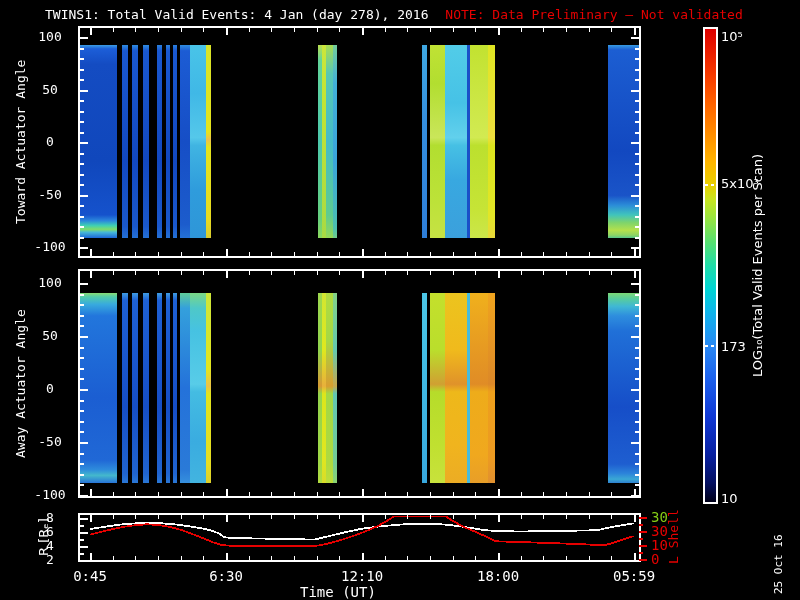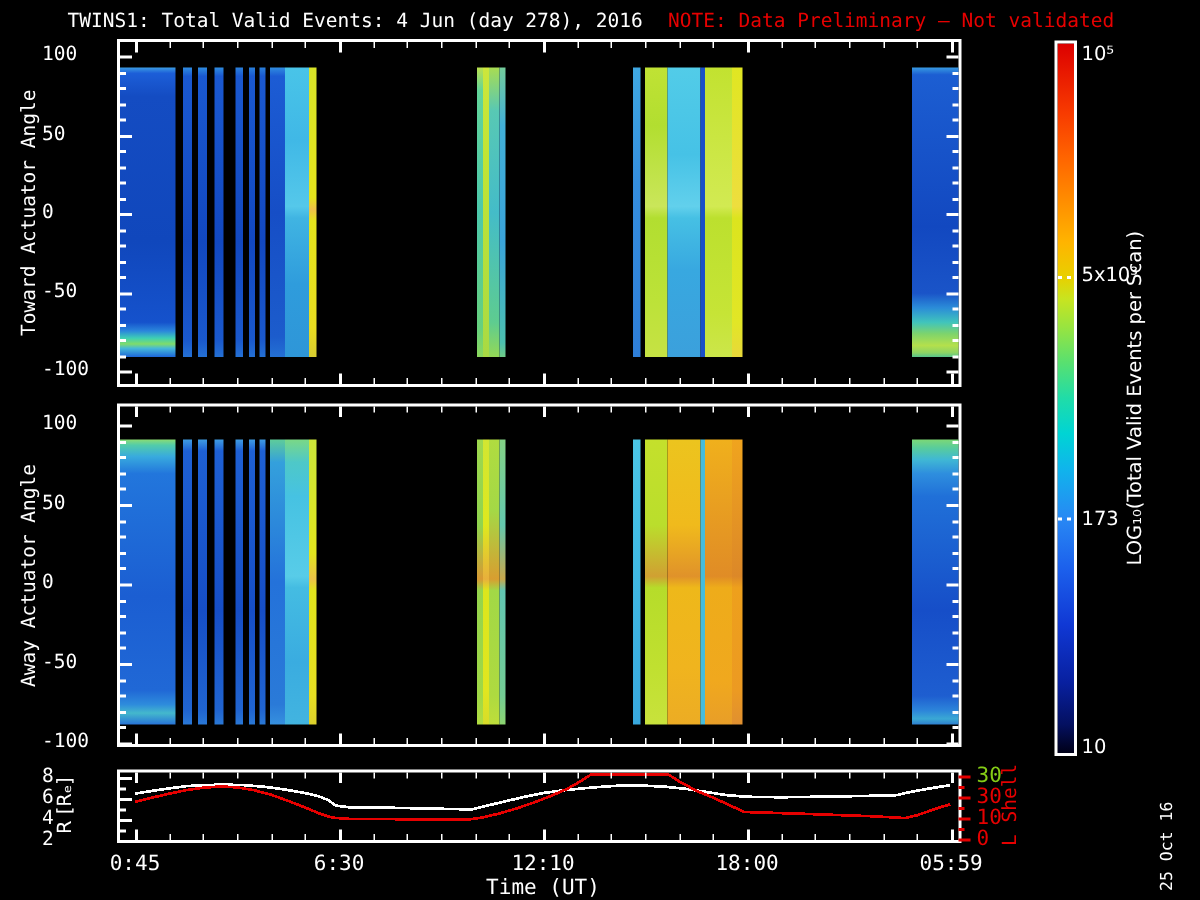--- a/index.html
+++ b/index.html
@@ -5,34 +5,34 @@
   html,body{margin:0;padding:0;background:#000;}
   .stage{position:relative;width:800px;height:600px;background:#000;overflow:hidden;
          font-family:"DejaVu Sans Mono","Liberation Mono",monospace;color:#fff;}
   .mono{font-family:"DejaVu Sans Mono","Liberation Mono",monospace;}
   .uni{font-family:"DejaVu Sans","Liberation Sans",sans-serif;}
   .title{position:absolute;left:45px;top:7px;font-size:13px;white-space:nowrap;letter-spacing:0px;}
   .red{color:#e60000;}
   .frame{position:absolute;border:2px solid #fff;background:#000;box-sizing:border-box;}
   .vlabel{position:absolute;writing-mode:vertical-rl;transform:rotate(180deg);
           display:flex;align-items:center;justify-content:center;font-size:13px;white-space:nowrap;}
-  .ylab{position:absolute;width:44px;text-align:left;font-size:13px;line-height:16px;height:16px;}
+  .ylab{position:absolute;width:44px;text-align:center;font-size:13px;line-height:16px;height:16px;}
   .ylab-r{position:absolute;width:30px;text-align:left;font-size:14px;line-height:16px;height:16px;}
   .xlab{position:absolute;font-size:14px;transform:translateX(-50%);top:568px;}
-  .xtitle{position:absolute;left:300px;width:124px;text-align:center;top:584px;font-size:14px;}
+  .xtitle{position:absolute;left:300px;width:124px;top:584px;font-size:14px;}
   .cblab{position:absolute;left:721px;font-size:13px;white-space:nowrap;}
   .datelab{position:absolute;left:770px;top:533px;height:62px;width:16px;font-size:11px;}
   svg{position:absolute;left:0;top:0;}
 </style>
 </head>
 <body>
 
 <div class="stage">
   <div class="title mono">
-    <span>TWINS1: Total Valid Events:  4 Jun (day 278), 2016</span>
+    <span>TWINS1: Total Valid Events:  4 Jan (day 278), 2016</span>
     <span class="red" style="margin-left:9px;">NOTE: Data Preliminary — Not validated</span>
   </div>
 
   <div class="frame" id="panel-toward" style="left:78px;top:26px;width:563px;height:232px;">
       <div style="position: absolute; left: 0px; width: 36.9773px; top: 17px; height: 193px; background: linear-gradient(rgb(59, 156, 228) 0%, rgb(28, 94, 216) 2%, rgb(20, 76, 194) 10%, rgb(16, 71, 188) 60%, rgb(21, 82, 204) 88%, rgb(43, 134, 220) 91%, rgb(62, 207, 180) 93.5%, rgb(127, 220, 106) 95.5%, rgb(70, 184, 216) 97%, rgb(28, 102, 216) 100%);"></div>
       <div style="position: absolute; left: 41.9647px; width: 6.1209px; top: 17px; height: 193px; background: linear-gradient(rgb(47, 140, 224) 0%, rgb(26, 88, 208) 3%, rgb(18, 72, 192) 60%, rgb(26, 88, 204) 94%, rgb(36, 112, 212) 100%);"></div>
       <div style="position: absolute; left: 51.9395px; width: 6.1209px; top: 17px; height: 193px; background: linear-gradient(rgb(47, 140, 224) 0%, rgb(26, 88, 208) 3%, rgb(18, 72, 192) 60%, rgb(26, 88, 204) 94%, rgb(36, 112, 212) 100%);"></div>
       <div style="position: absolute; left: 63.0478px; width: 5.8942px; top: 17px; height: 193px; background: linear-gradient(rgb(47, 140, 224) 0%, rgb(26, 88, 208) 3%, rgb(18, 72, 192) 60%, rgb(26, 88, 204) 94%, rgb(36, 112, 212) 100%);"></div>
       <div style="position: absolute; left: 77.1032px; width: 4.9874px; top: 17px; height: 193px; background: linear-gradient(rgb(42, 128, 220) 0%, rgb(26, 88, 208) 3%, rgb(18, 72, 192) 60%, rgb(26, 88, 204) 94%, rgb(36, 112, 212) 100%);"></div>
       <div style="position: absolute; left: 85.9445px; width: 4.0806px; top: 17px; height: 193px; background: linear-gradient(rgb(42, 128, 220) 0%, rgb(26, 88, 208) 3%, rgb(18, 72, 192) 60%, rgb(26, 88, 204) 94%, rgb(36, 112, 212) 100%);"></div>

